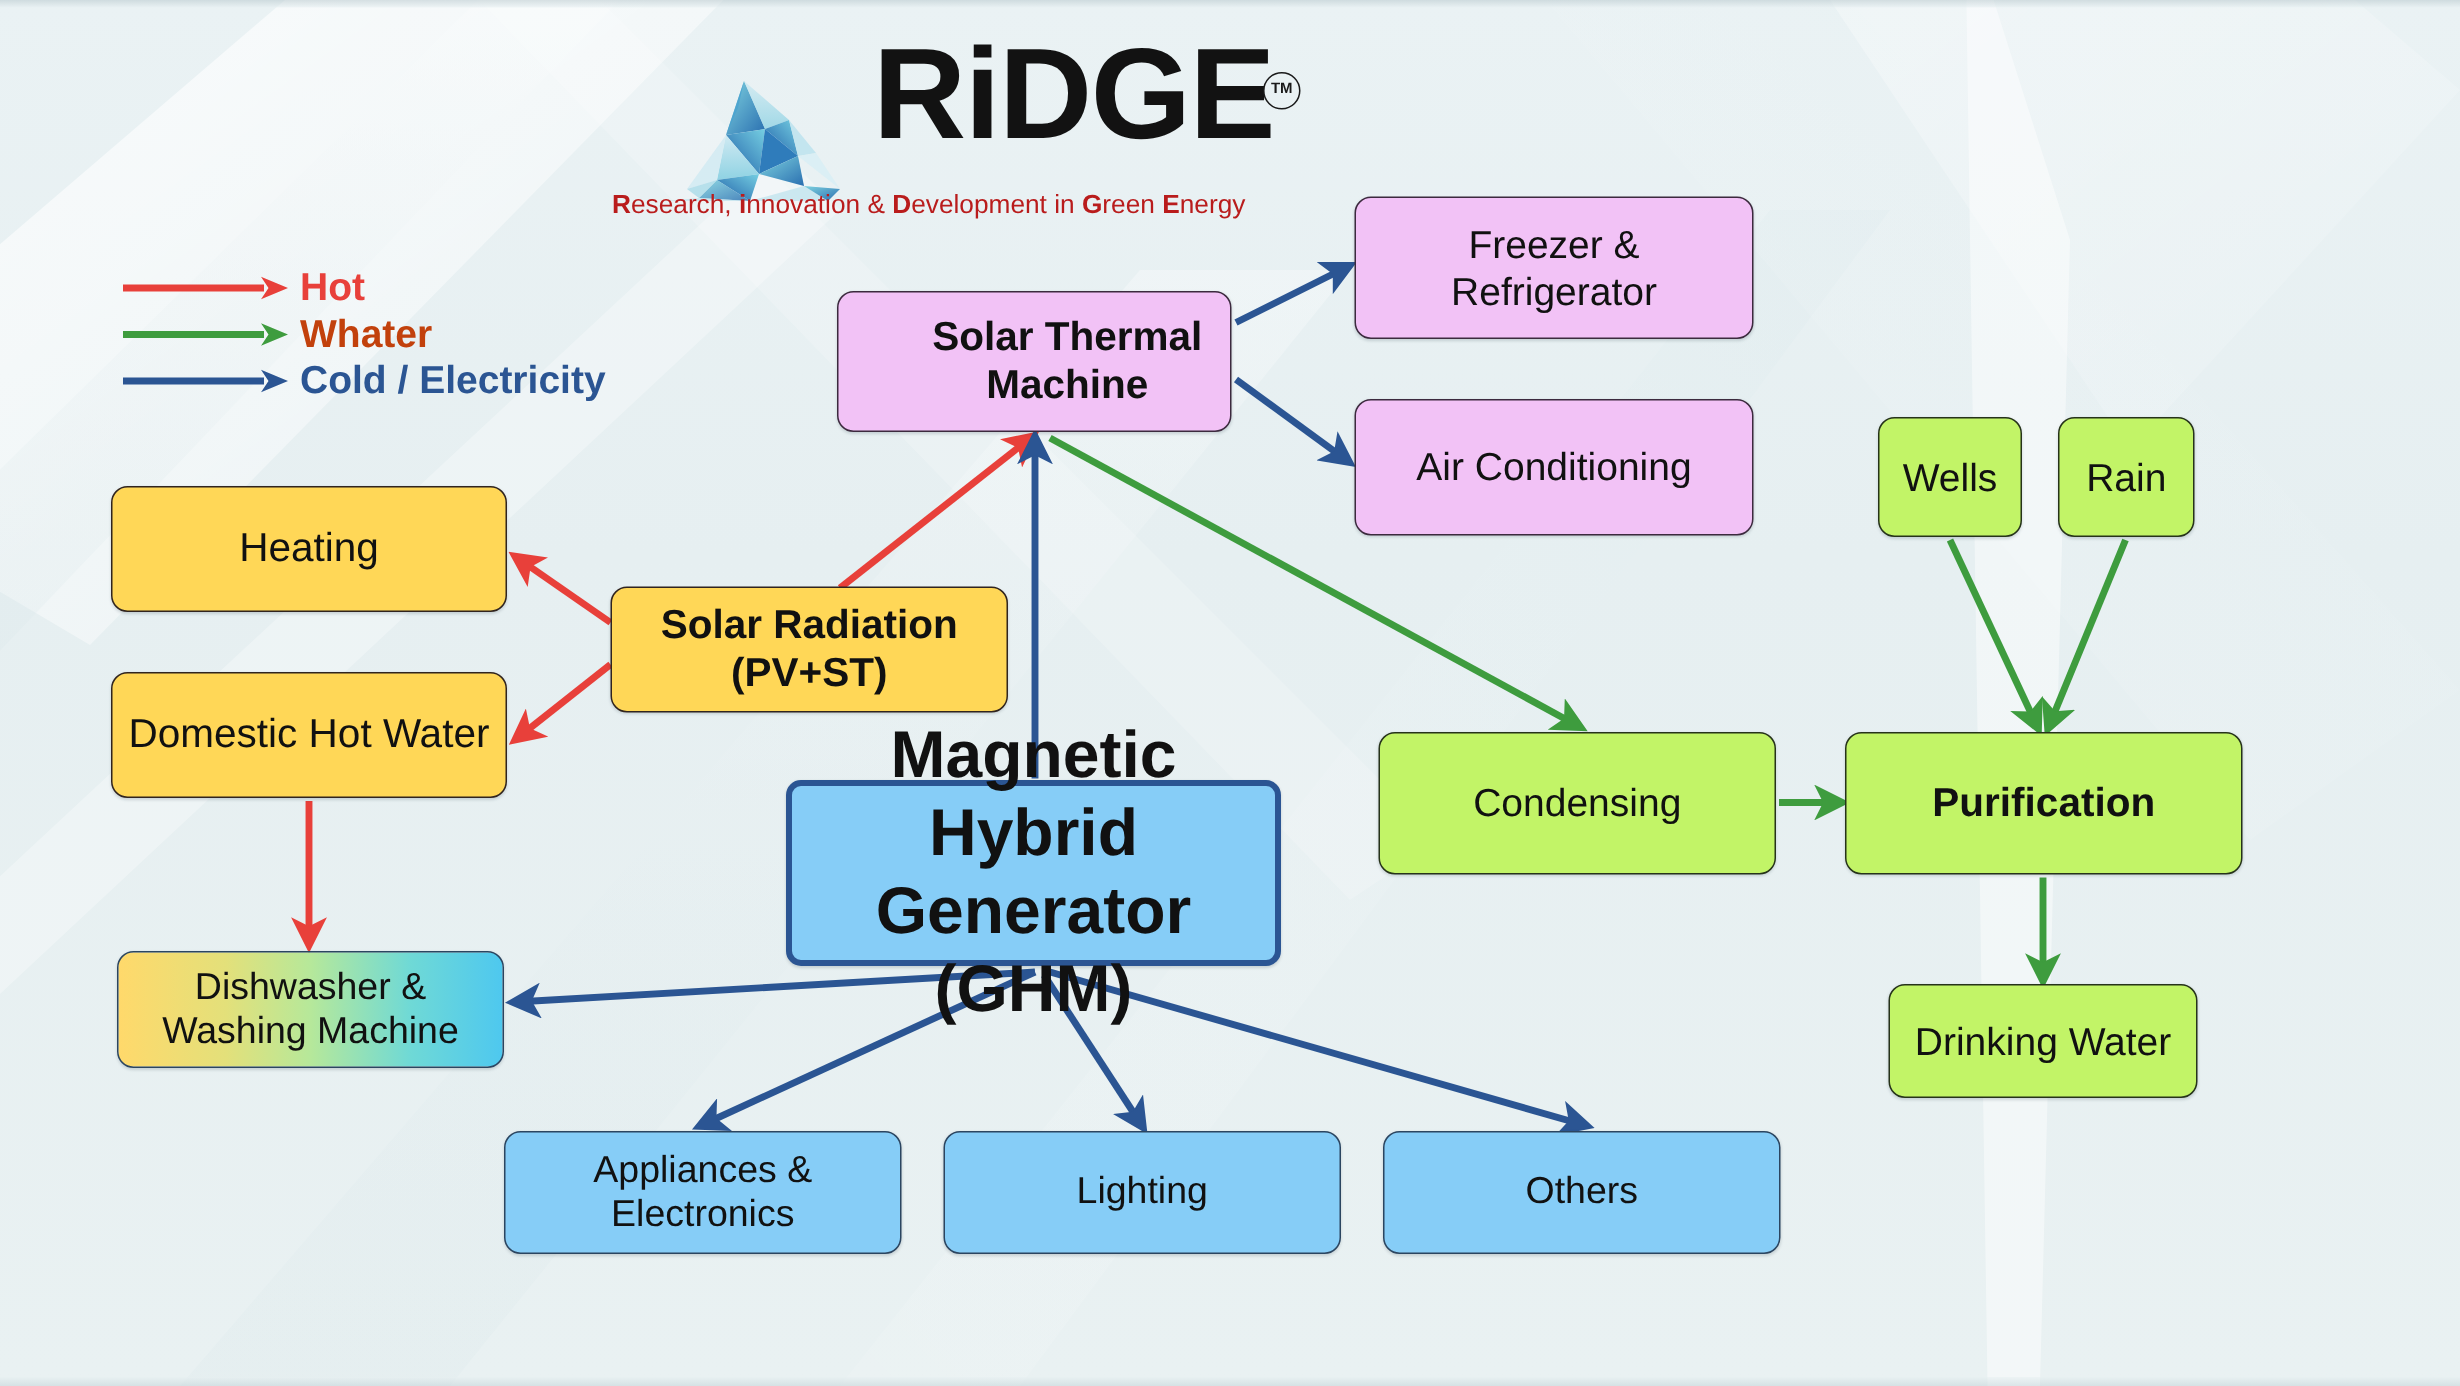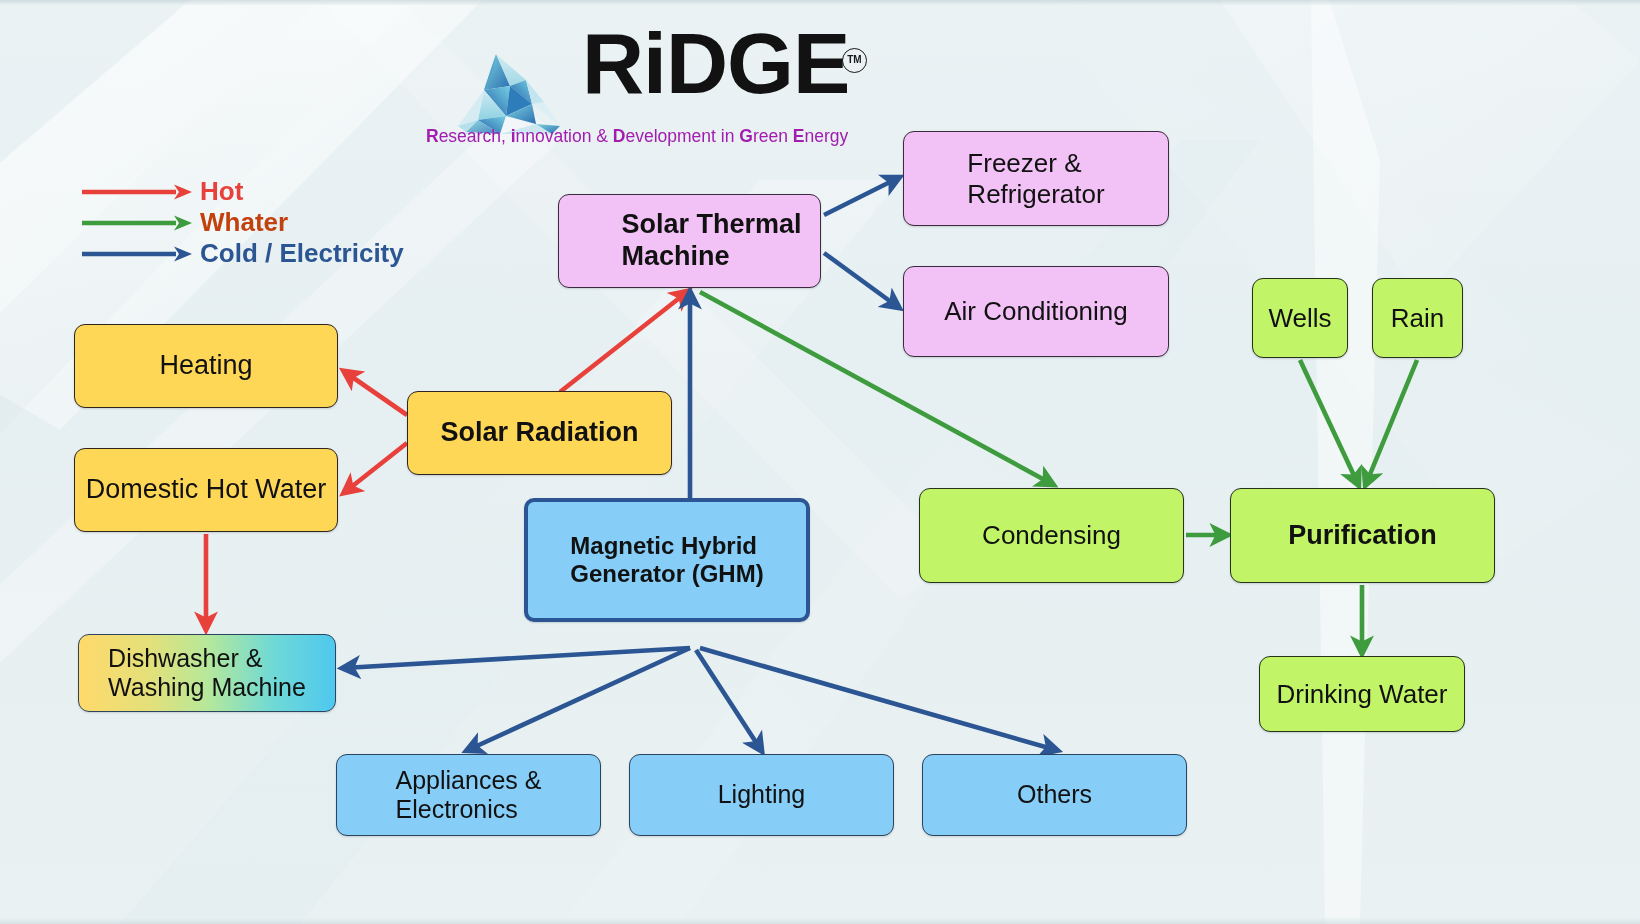--- a/index.html
+++ b/index.html
@@ -17,33 +17,33 @@
       background:linear-gradient(180deg,#b9c9ce,#e7f0f2);opacity:.55;}
   .edge-bot{position:absolute;left:0;bottom:0;width:100%;height:6px;
       background:linear-gradient(0deg,#c2d2d6,#e7f0f2);opacity:.5;}
 
   
   #logo{position:absolute;left:406px;top:22px;width:460px;height:128px;}
   #logo .word{position:absolute;left:176px;top:-2px;font-size:86px;font-weight:bold;
      letter-spacing:-1px;color:#121212;line-height:1;}
   #logo .tm{position:absolute;left:436px;top:26px;width:23px;height:23px;border:1.6px solid #1a1a1a;
      border-radius:50%;font-size:10px;font-weight:bold;color:#1a1a1a;text-align:center;line-height:21px;}
-  #logo .tag{position:absolute;left:20px;top:104px;font-size:17.5px;color:#a21caf;white-space:nowrap;}
+  #logo .tag{position:absolute;left:2px;top:104px;font-size:17.5px;color:#b91c1c;white-space:nowrap;}
   #logo .tag b{font-weight:bold;}
   #logo .mount{position:absolute;left:34px;top:18px;}
 
   
   #legend{position:absolute;left:80px;top:176px;}
   .lg-row{position:relative;height:31px;}
   .lg-txt{position:absolute;left:120px;font-weight:bold;font-size:26px;line-height:31px;white-space:nowrap;}
   .lg-svg{position:absolute;left:0;top:0;}
 
   
   .node{position:absolute;box-sizing:border-box;display:flex;align-items:center;
-     justify-content:center;text-align:left;border-radius:11px;
+     justify-content:center;text-align:center;border-radius:11px;
      border:1.3px solid #30241f;color:#111;line-height:1.18;
      box-shadow:0 1px 2px rgba(40,60,70,.18);}
   .node.bold{font-weight:bold;}
   .yellow{background:#ffd757;}
   .pink{background:#f2c2f6;border-color:#3c2a3e;}
   .green{background:#c2f467;border-color:#26331a;}
   .blue{background:#86cdf7;border-color:#2b4560;}
   .ghm{background:#86cdf7;border:4px solid #2b5593;border-radius:10px;}
   .grad{background:linear-gradient(90deg,#ffd96b 0%,#e3e07a 28%,#b6e89a 50%,#6fd9d6 76%,#4ec8ef 100%);
      border-color:#2b4560;}
@@ -186,35 +186,36 @@
         </span>
       </div>
       <div class="node yellow" style="left: 74px; top: 448px; width: 264px; height: 84px; font-size: 27px;">
         <span>
           <div>Domestic Hot Water</div>
         </span>
       </div>
       <div class="node yellow bold" style="left: 407px; top: 391px; width: 265px; height: 84px; font-size: 27px;">
         <span>
           <div>Solar Radiation</div>
+          <div>(PV+ST)</div>
         </span>
       </div>
       <div class="node grad" style="left: 78px; top: 634px; width: 258px; height: 78px; font-size: 25px;">
         <span>
           <div>Dishwasher &amp;</div>
           <div>Washing Machine</div>
         </span>
       </div>
       <div class="node pink bold" style="left: 558px; top: 194px; width: 263px; height: 94px; font-size: 27px; padding-left: 44px;">
         <span>
           <div>Solar Thermal</div>
           <div>Machine</div>
         </span>
       </div>
-      <div class="node ghm bold" style="left: 524px; top: 498px; width: 286px; height: 124px; font-size: 24px;">
+      <div class="node ghm bold" style="left: 524px; top: 520px; width: 330px; height: 124px; font-size: 44px;">
         <span>
           <div>Magnetic Hybrid</div>
           <div>Generator (GHM)</div>
         </span>
       </div>
       <div class="node pink" style="left: 903px; top: 131px; width: 266px; height: 95px; font-size: 26px;">
         <span>
           <div>Freezer &amp;</div>
           <div>Refrigerator</div>
         </span>

